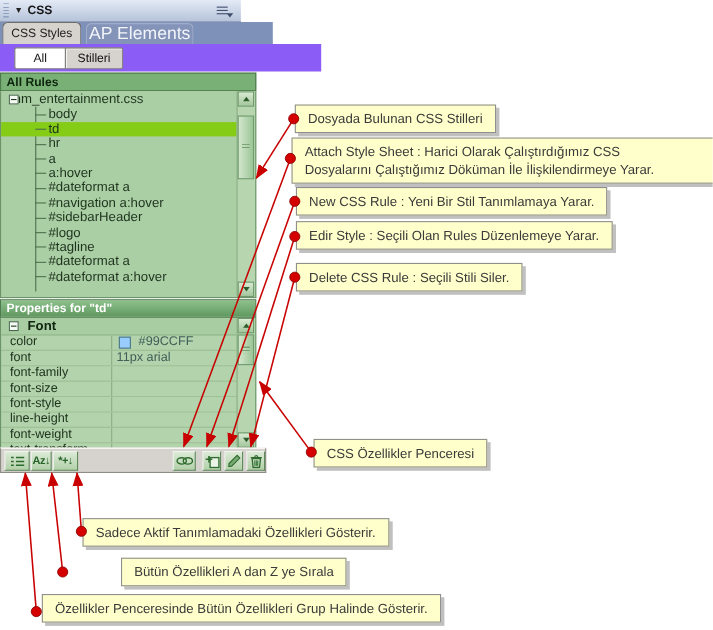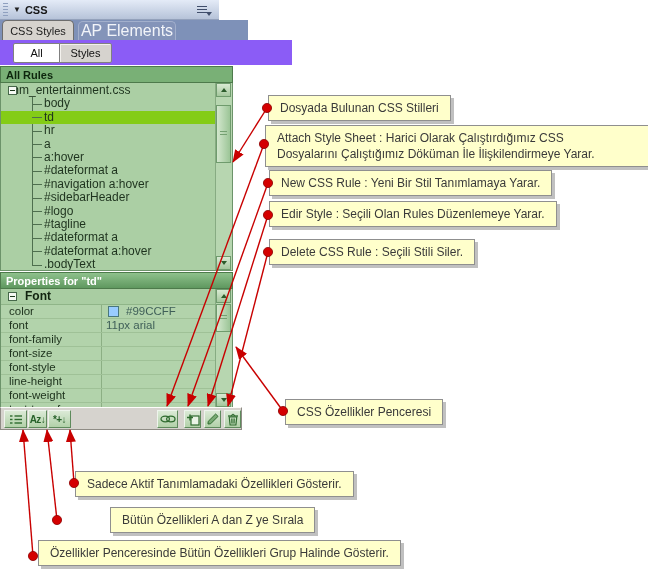--- a/index.html
+++ b/index.html
@@ -119,21 +119,21 @@
       </span>
   </div>
 
   <div class="tab-row">
     <div class="tab-active">CSS Styles</div>
     <div class="tab-inactive">AP Elements</div>
   </div>
 
   <div class="mode-row">
     <div class="btn-all">All</div>
-    <div class="btn-current">Styles</div>
+    <div class="btn-current">Stilleri</div>
   </div>
 
   <div class="allrules-hd">All Rules</div>
 
   <div class="rules-list">
     <div class="rules-tree">
       <div class="rule-row rule-root">
         <span class="minusbox"></span>
         <span>mm_entertainment.css</span>
       </div>
@@ -142,21 +142,20 @@
       <div class="rule-row"><span>hr</span></div>
       <div class="rule-row"><span>a</span></div>
       <div class="rule-row"><span>a:hover</span></div>
       <div class="rule-row"><span>#dateformat a</span></div>
       <div class="rule-row"><span>#navigation a:hover</span></div>
       <div class="rule-row"><span>#sidebarHeader</span></div>
       <div class="rule-row"><span>#logo</span></div>
       <div class="rule-row"><span>#tagline</span></div>
       <div class="rule-row"><span>#dateformat a</span></div>
       <div class="rule-row"><span>#dateformat a:hover</span></div>
-      <div class="rule-row"><span>.bodyText</span></div>
     </div>
     <div class="sb">
       <div class="sb-btn sb-up">
           <span class="tri-up"></span>
         </div>
       <div class="sb-thumb" style="top:22px;height:58px;"></div>
       <div class="sb-btn sb-down">
           <span class="tri-down"></span>
         </div>
     </div>

